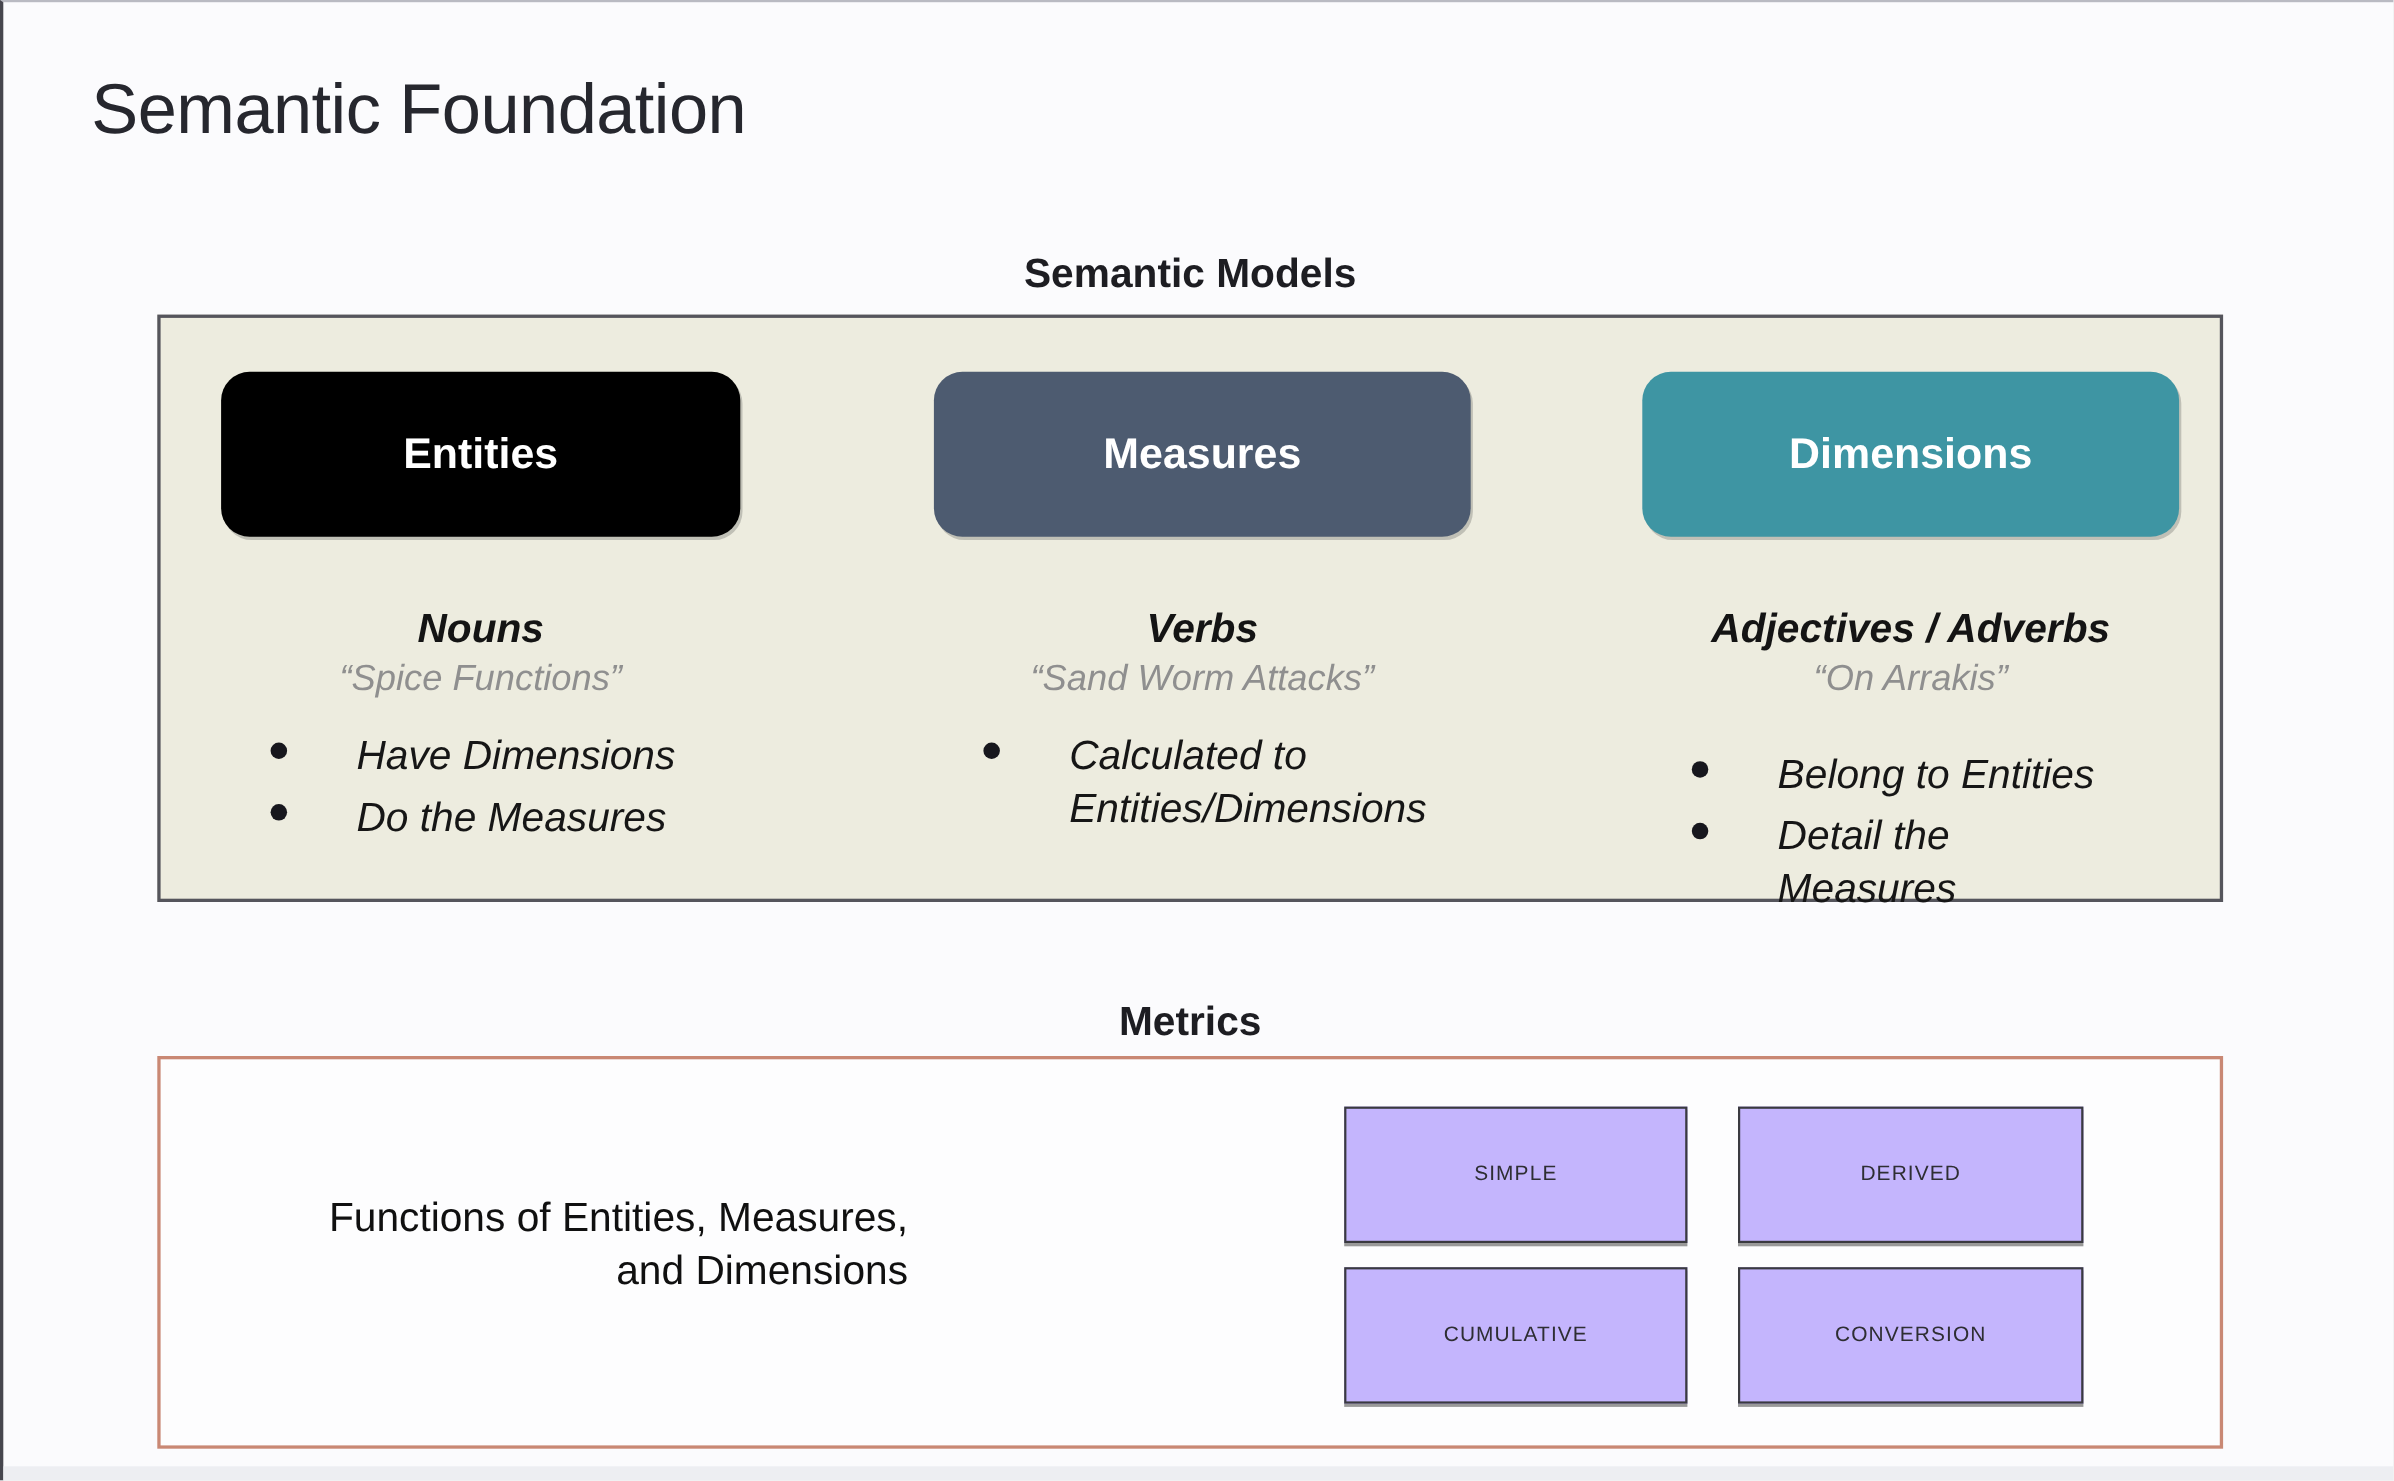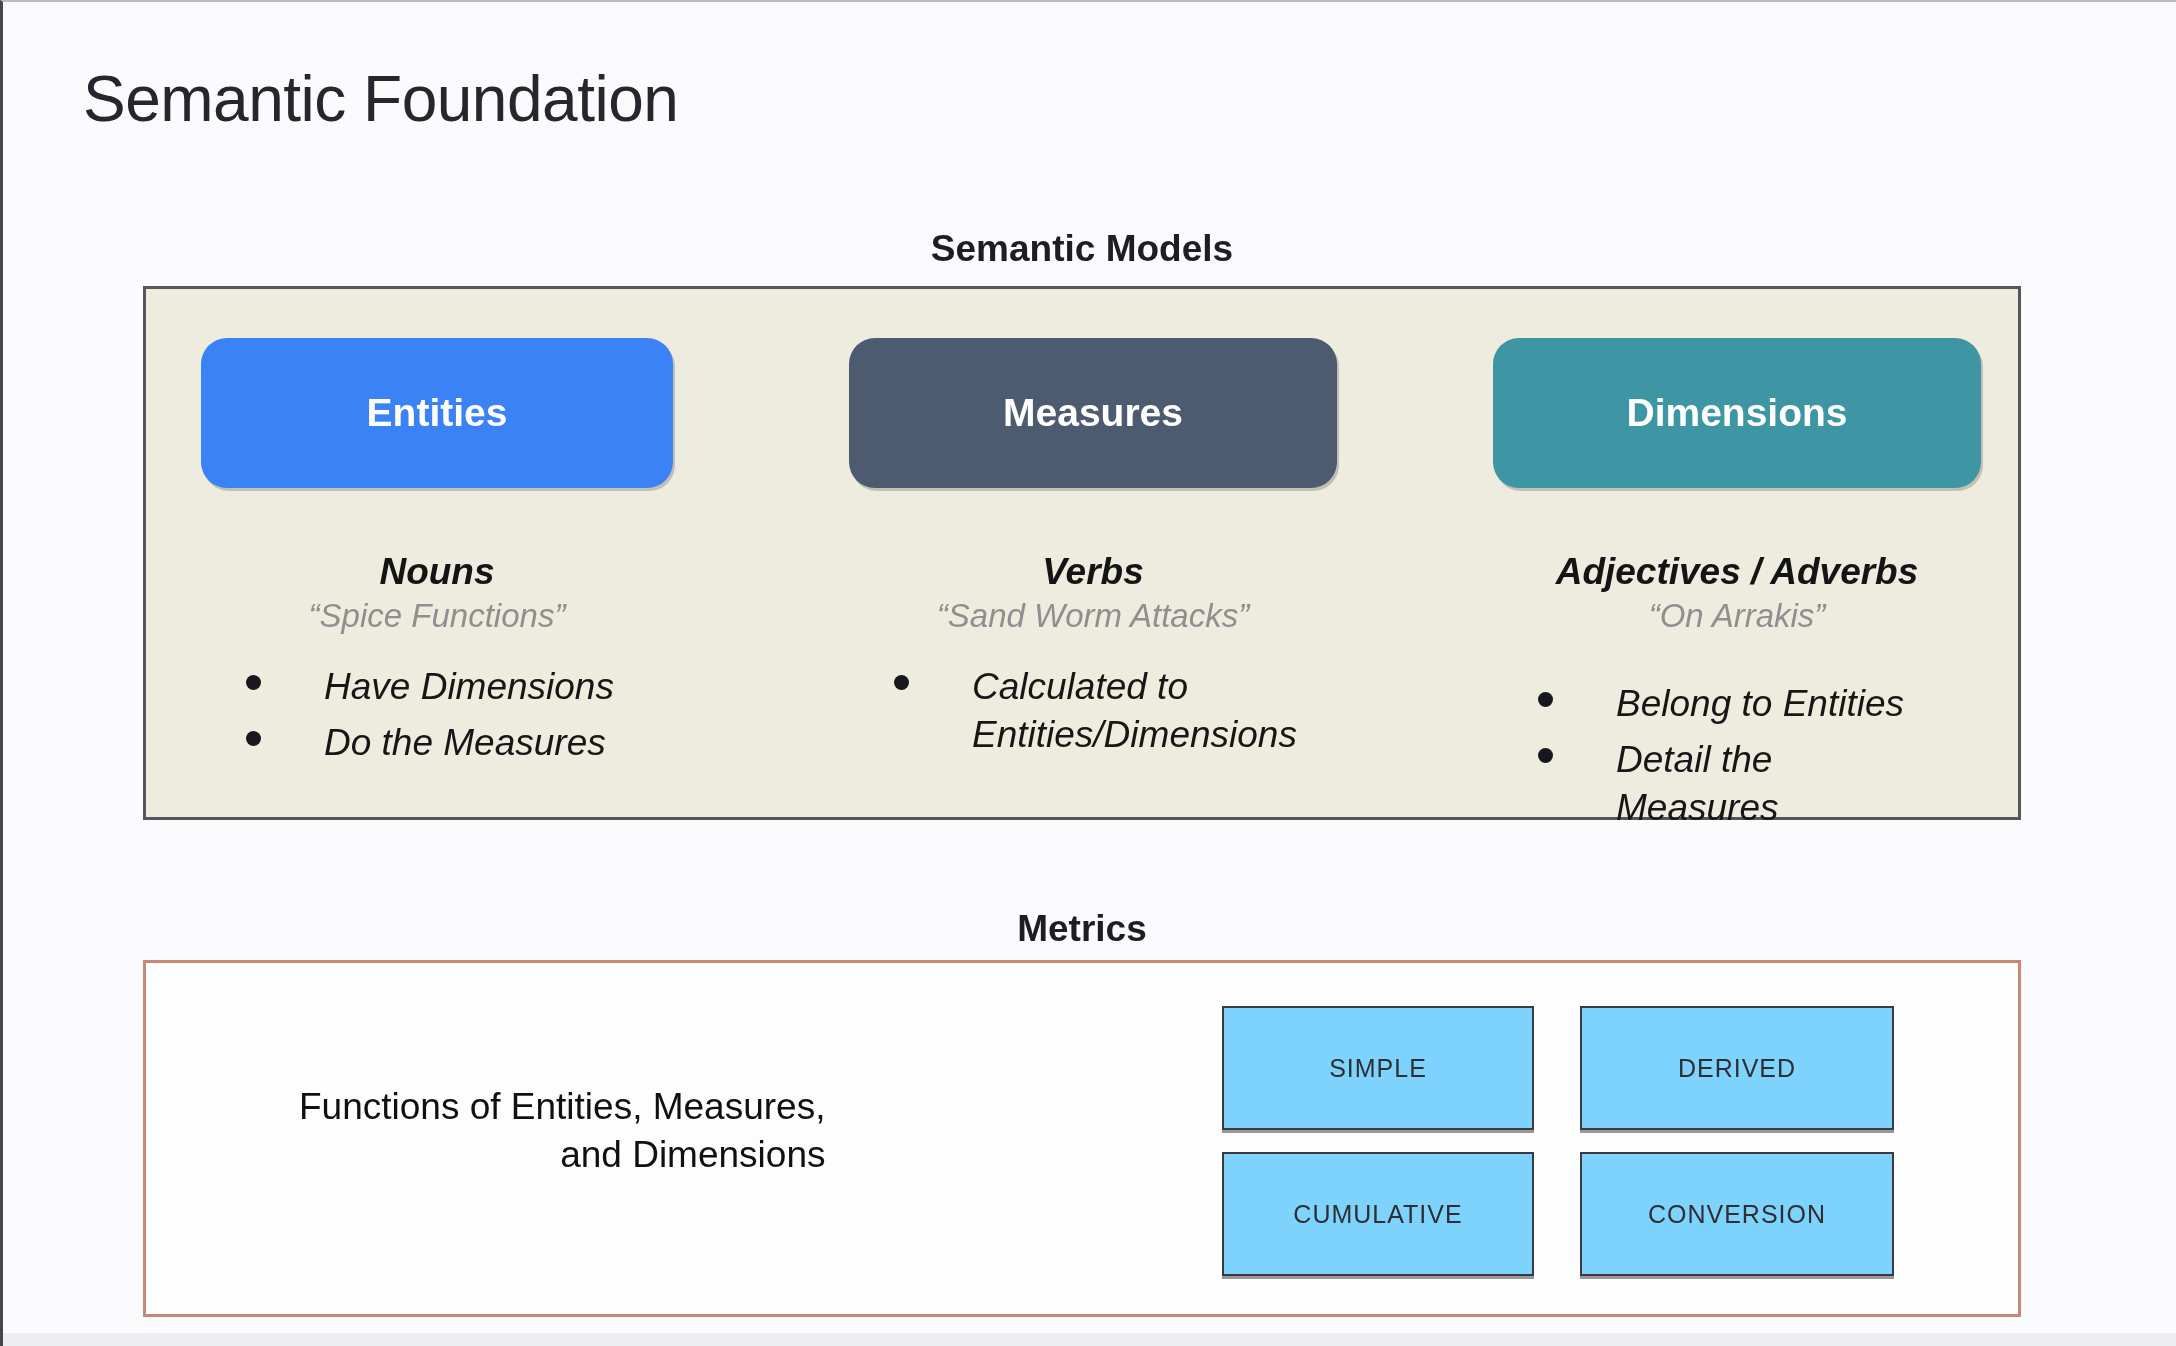--- a/index.html
+++ b/index.html
@@ -56,21 +56,21 @@
     height: 150px;
     border-radius: 26px;
     display: flex;
     align-items: center;
     justify-content: center;
     color: #ffffff;
     font-size: 39px;
     font-weight: 700;
     box-shadow: 2px 3px 0 rgba(60,60,60,0.25);
   }
-  #pill-entities   { left: 55px;   width: 472px; background: #3b82f6; }
+  #pill-entities   { left: 55px;   width: 472px; background: #000000; }
   #pill-measures   { left: 703px;  width: 488px; background: #4d5b70; }
   #pill-dimensions { left: 1347px; width: 488px; background: #3e95a3; }
 
   .model-col {
     position: absolute;
     top: 262px;
     font-style: italic;
   }
   #col-entities   { left: 55px;   width: 472px; }
   #col-measures   { left: 703px;  width: 488px; }
@@ -136,28 +136,28 @@
     font-size: 37px;
     color: #101010;
     line-height: 1.3;
     white-space: pre-line;
     text-align: right;
   }
   .metric-type {
     position: absolute;
     width: 312px;
     height: 124px;
-    background: #7dd3fc;
+    background: #c4b5fd;
     border: 2px solid #3a3a40;
     box-shadow: 0 3px 0 rgba(30,30,30,0.45);
     box-sizing: border-box;
     display: flex;
     align-items: center;
     justify-content: center;
-    font-size: 25px;
+    font-size: 19px;
     letter-spacing: 1px;
     color: #2e2e33;
   }
   #metric-simple     { left: 1076px; top: 43px; }
   #metric-derived    { left: 1434px; top: 43px; width: 314px; }
   #metric-cumulative { left: 1076px; top: 189px; }
   #metric-conversion { left: 1434px; top: 189px; width: 314px; }
 
   .bottom-strip {
     position: absolute;

